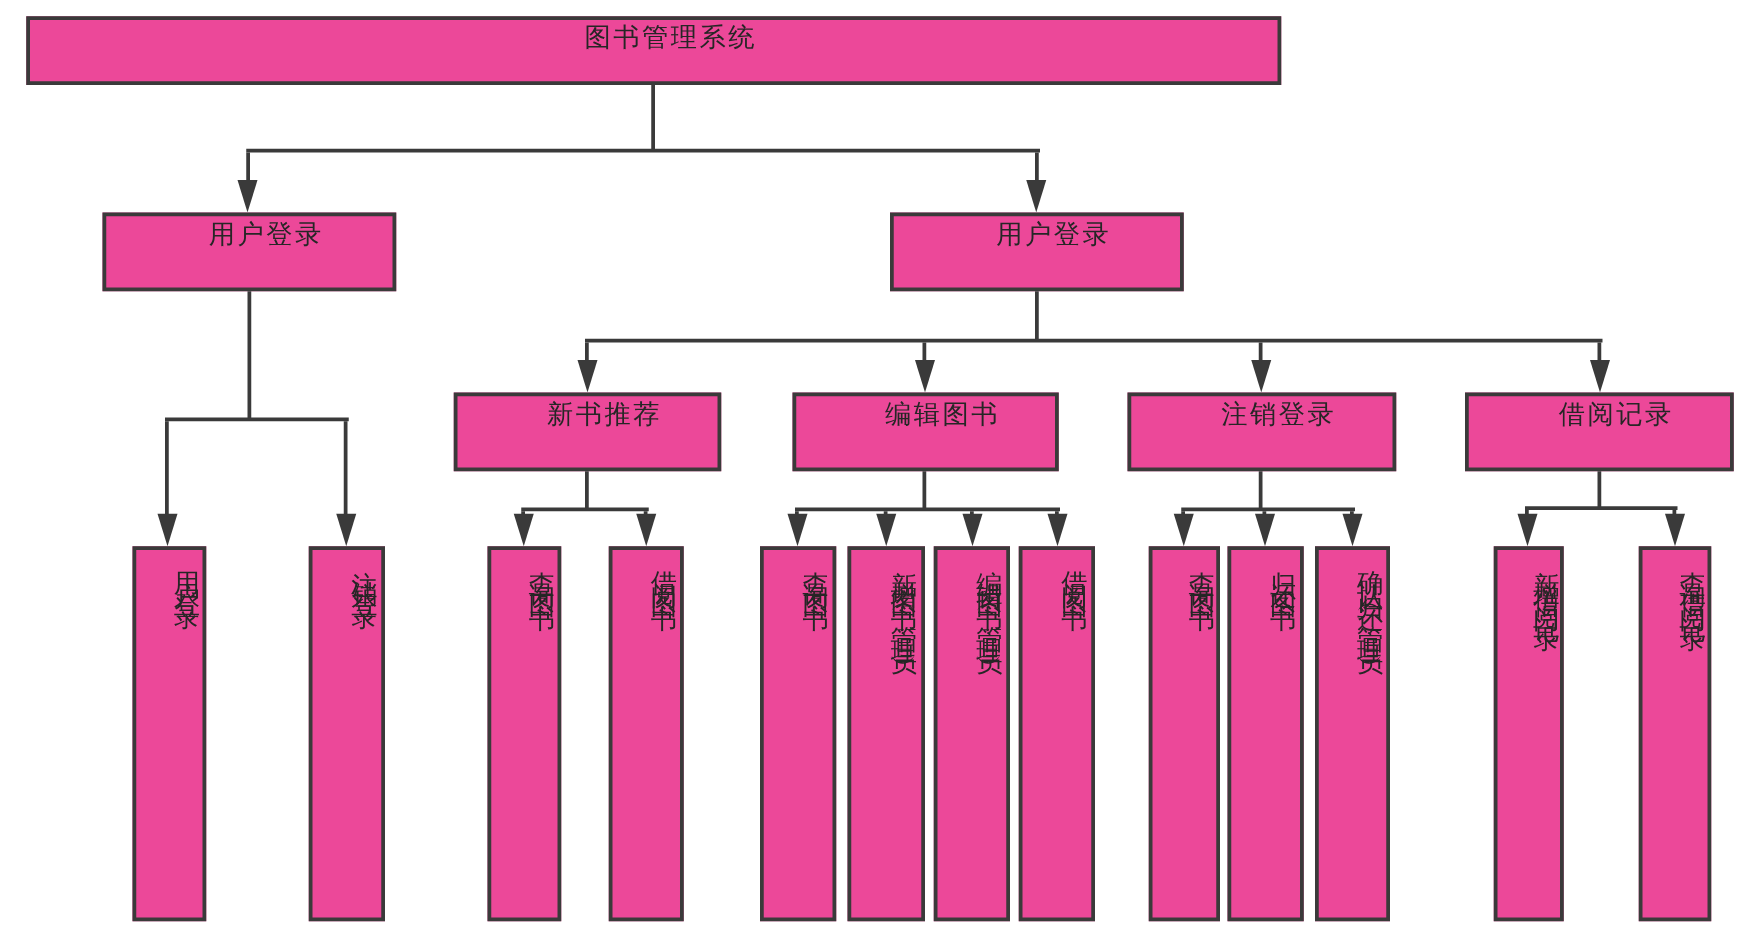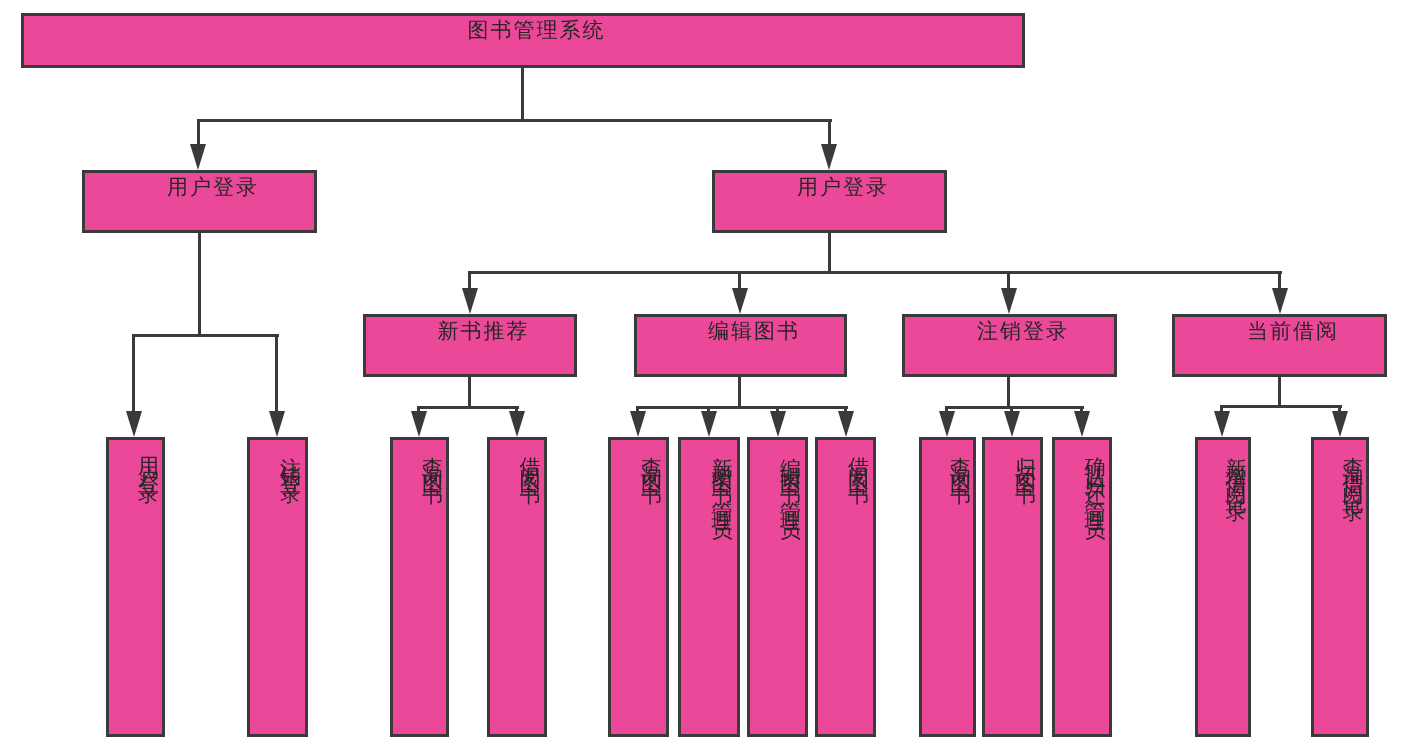--- a/index.html
+++ b/index.html
@@ -78,21 +78,21 @@
   <div class="node h" style="left:363px;top:314px;width:214px;height:63px">
     <span>新书推荐</span>
   </div>
   <div class="node h" style="left:634px;top:314px;width:213px;height:63px">
     <span>编辑图书</span>
   </div>
   <div class="node h" style="left:902px;top:314px;width:215px;height:63px">
     <span>注销登录</span>
   </div>
   <div class="node h" style="left:1172px;top:314px;width:215px;height:63px">
-    <span>当前借阅</span>
+    <span>借阅记录</span>
   </div>
 
   <div class="cl" style="left:468px;top:377px;width:3px;height:31px"></div>
   <div class="cl" style="left:417px;top:406px;width:102px;height:3px"></div>
   <div class="cl" style="left:417px;top:409px;width:3px;height:8px"></div>
   <div class="arr" style="left:411px;top:411px"></div>
   <div class="cl" style="left:515px;top:409px;width:3px;height:8px"></div>
   <div class="arr" style="left:509px;top:411px"></div>
 
   <div class="cl" style="left:738px;top:377px;width:3px;height:30px"></div>

